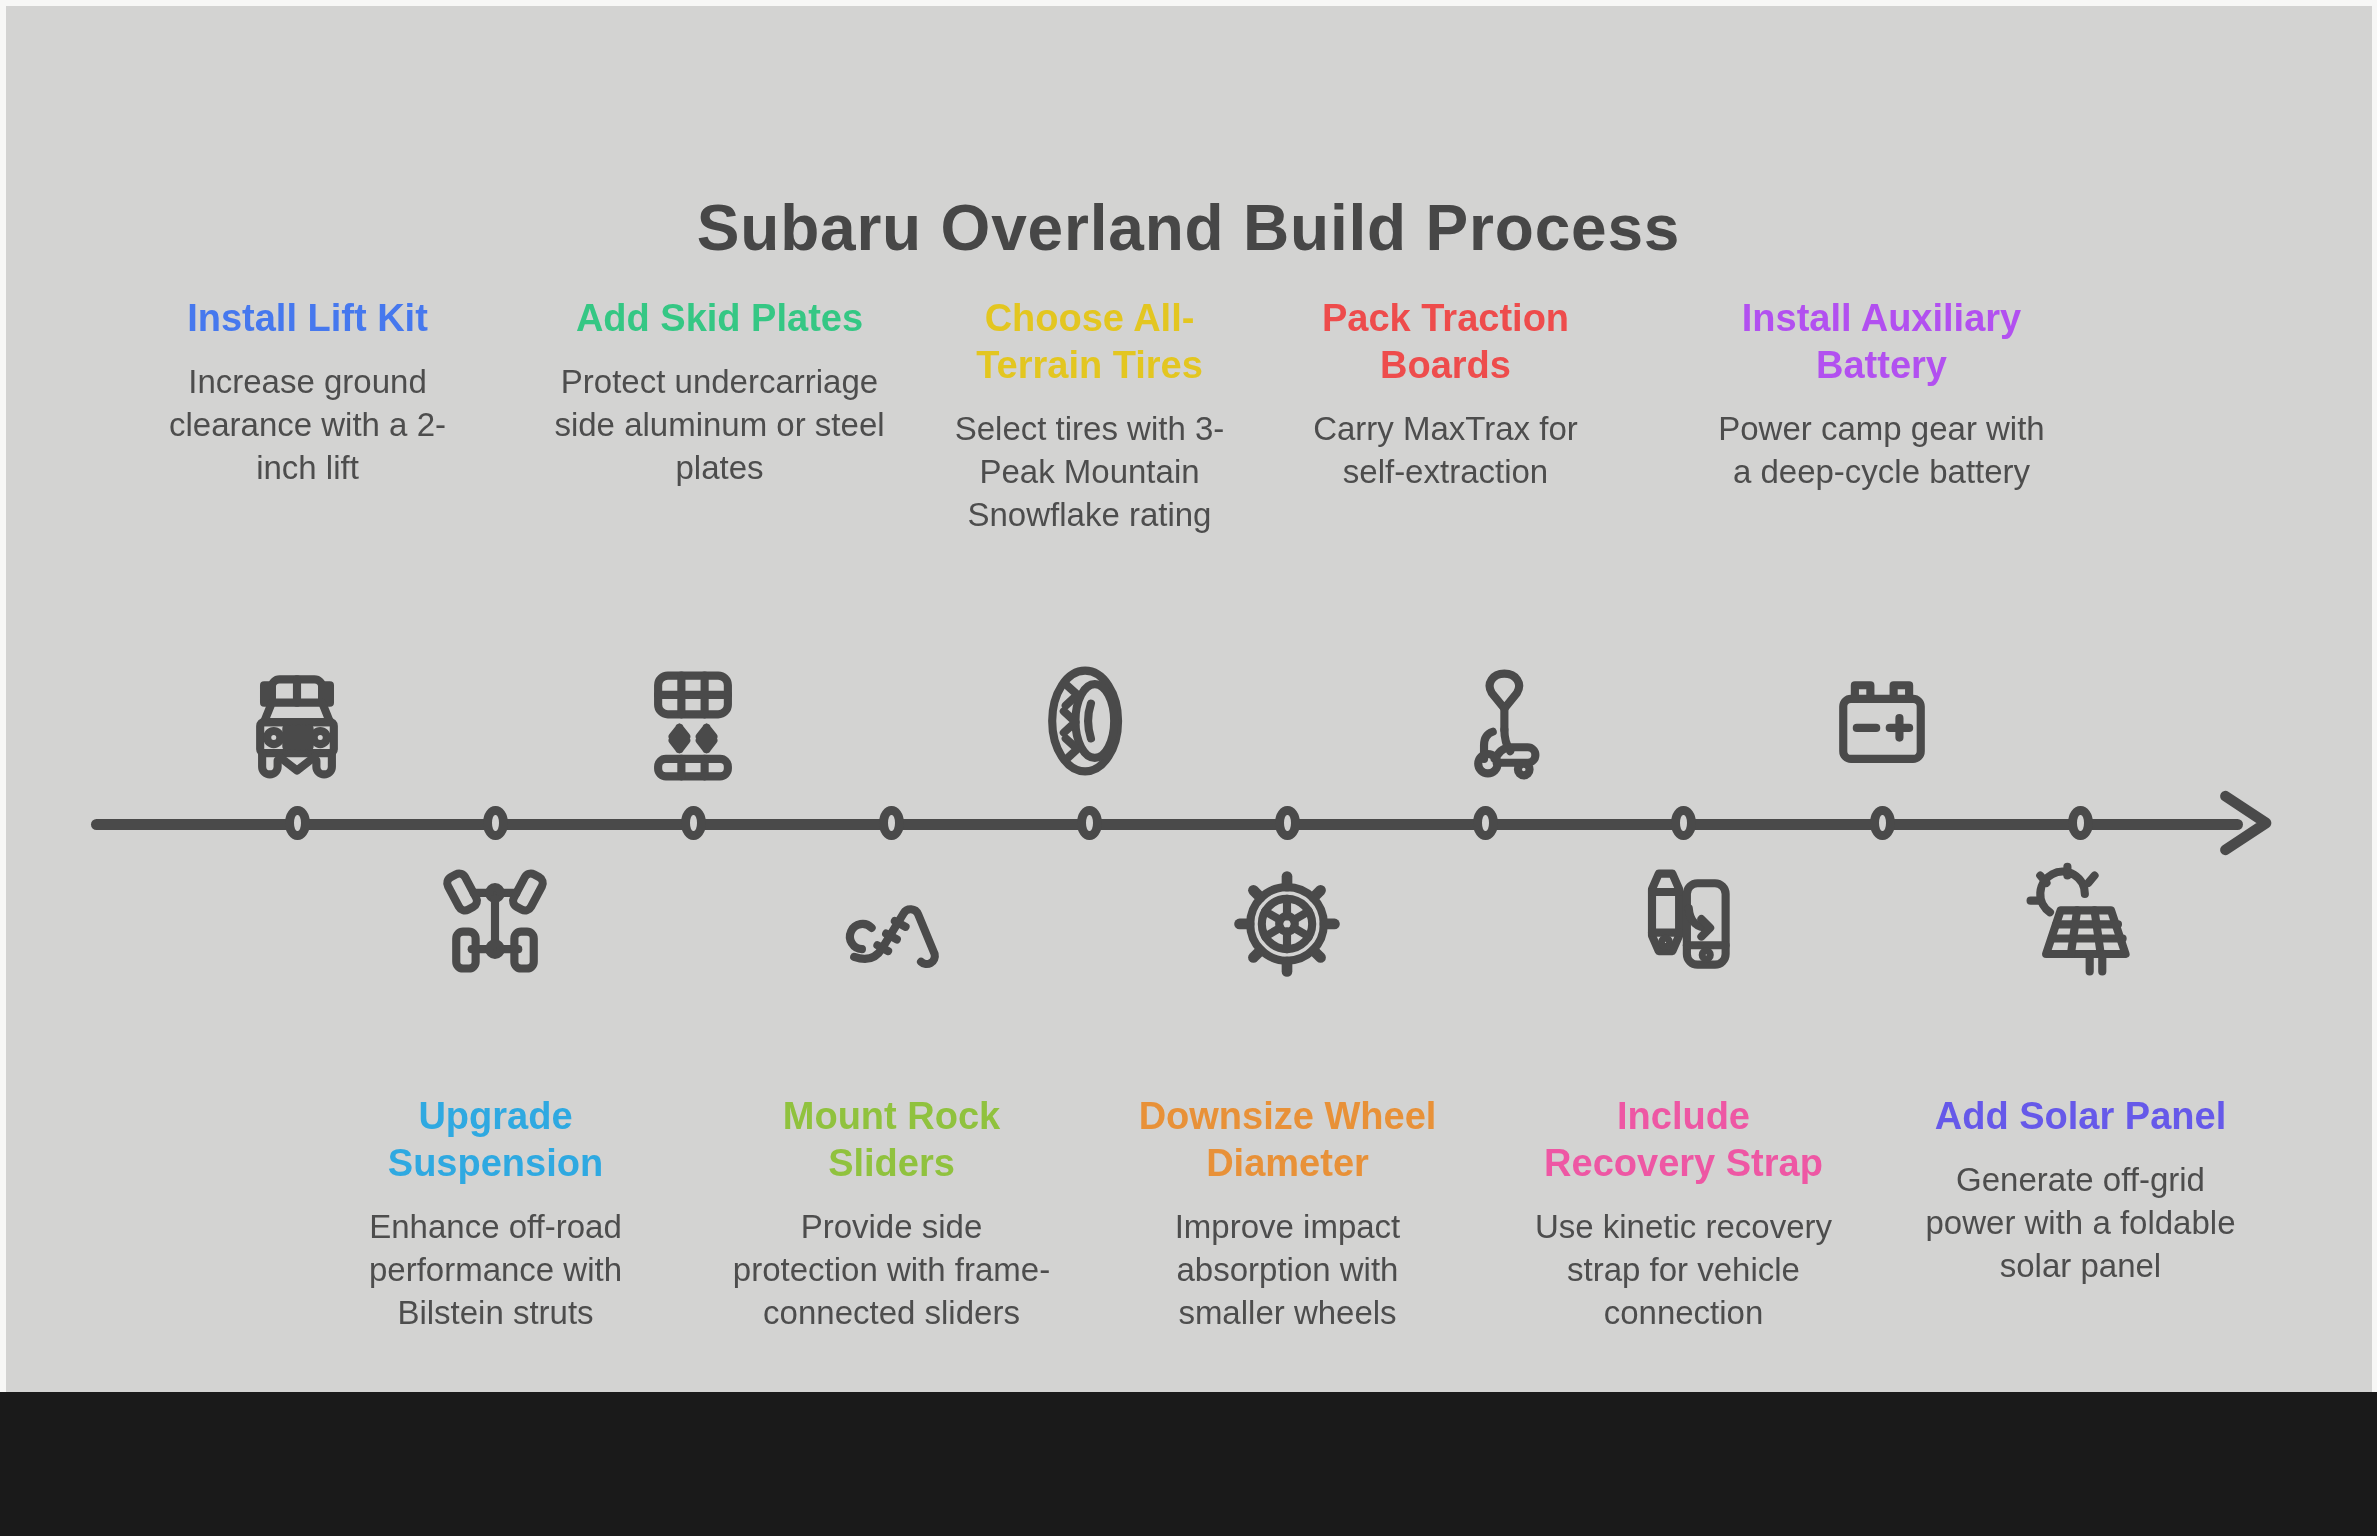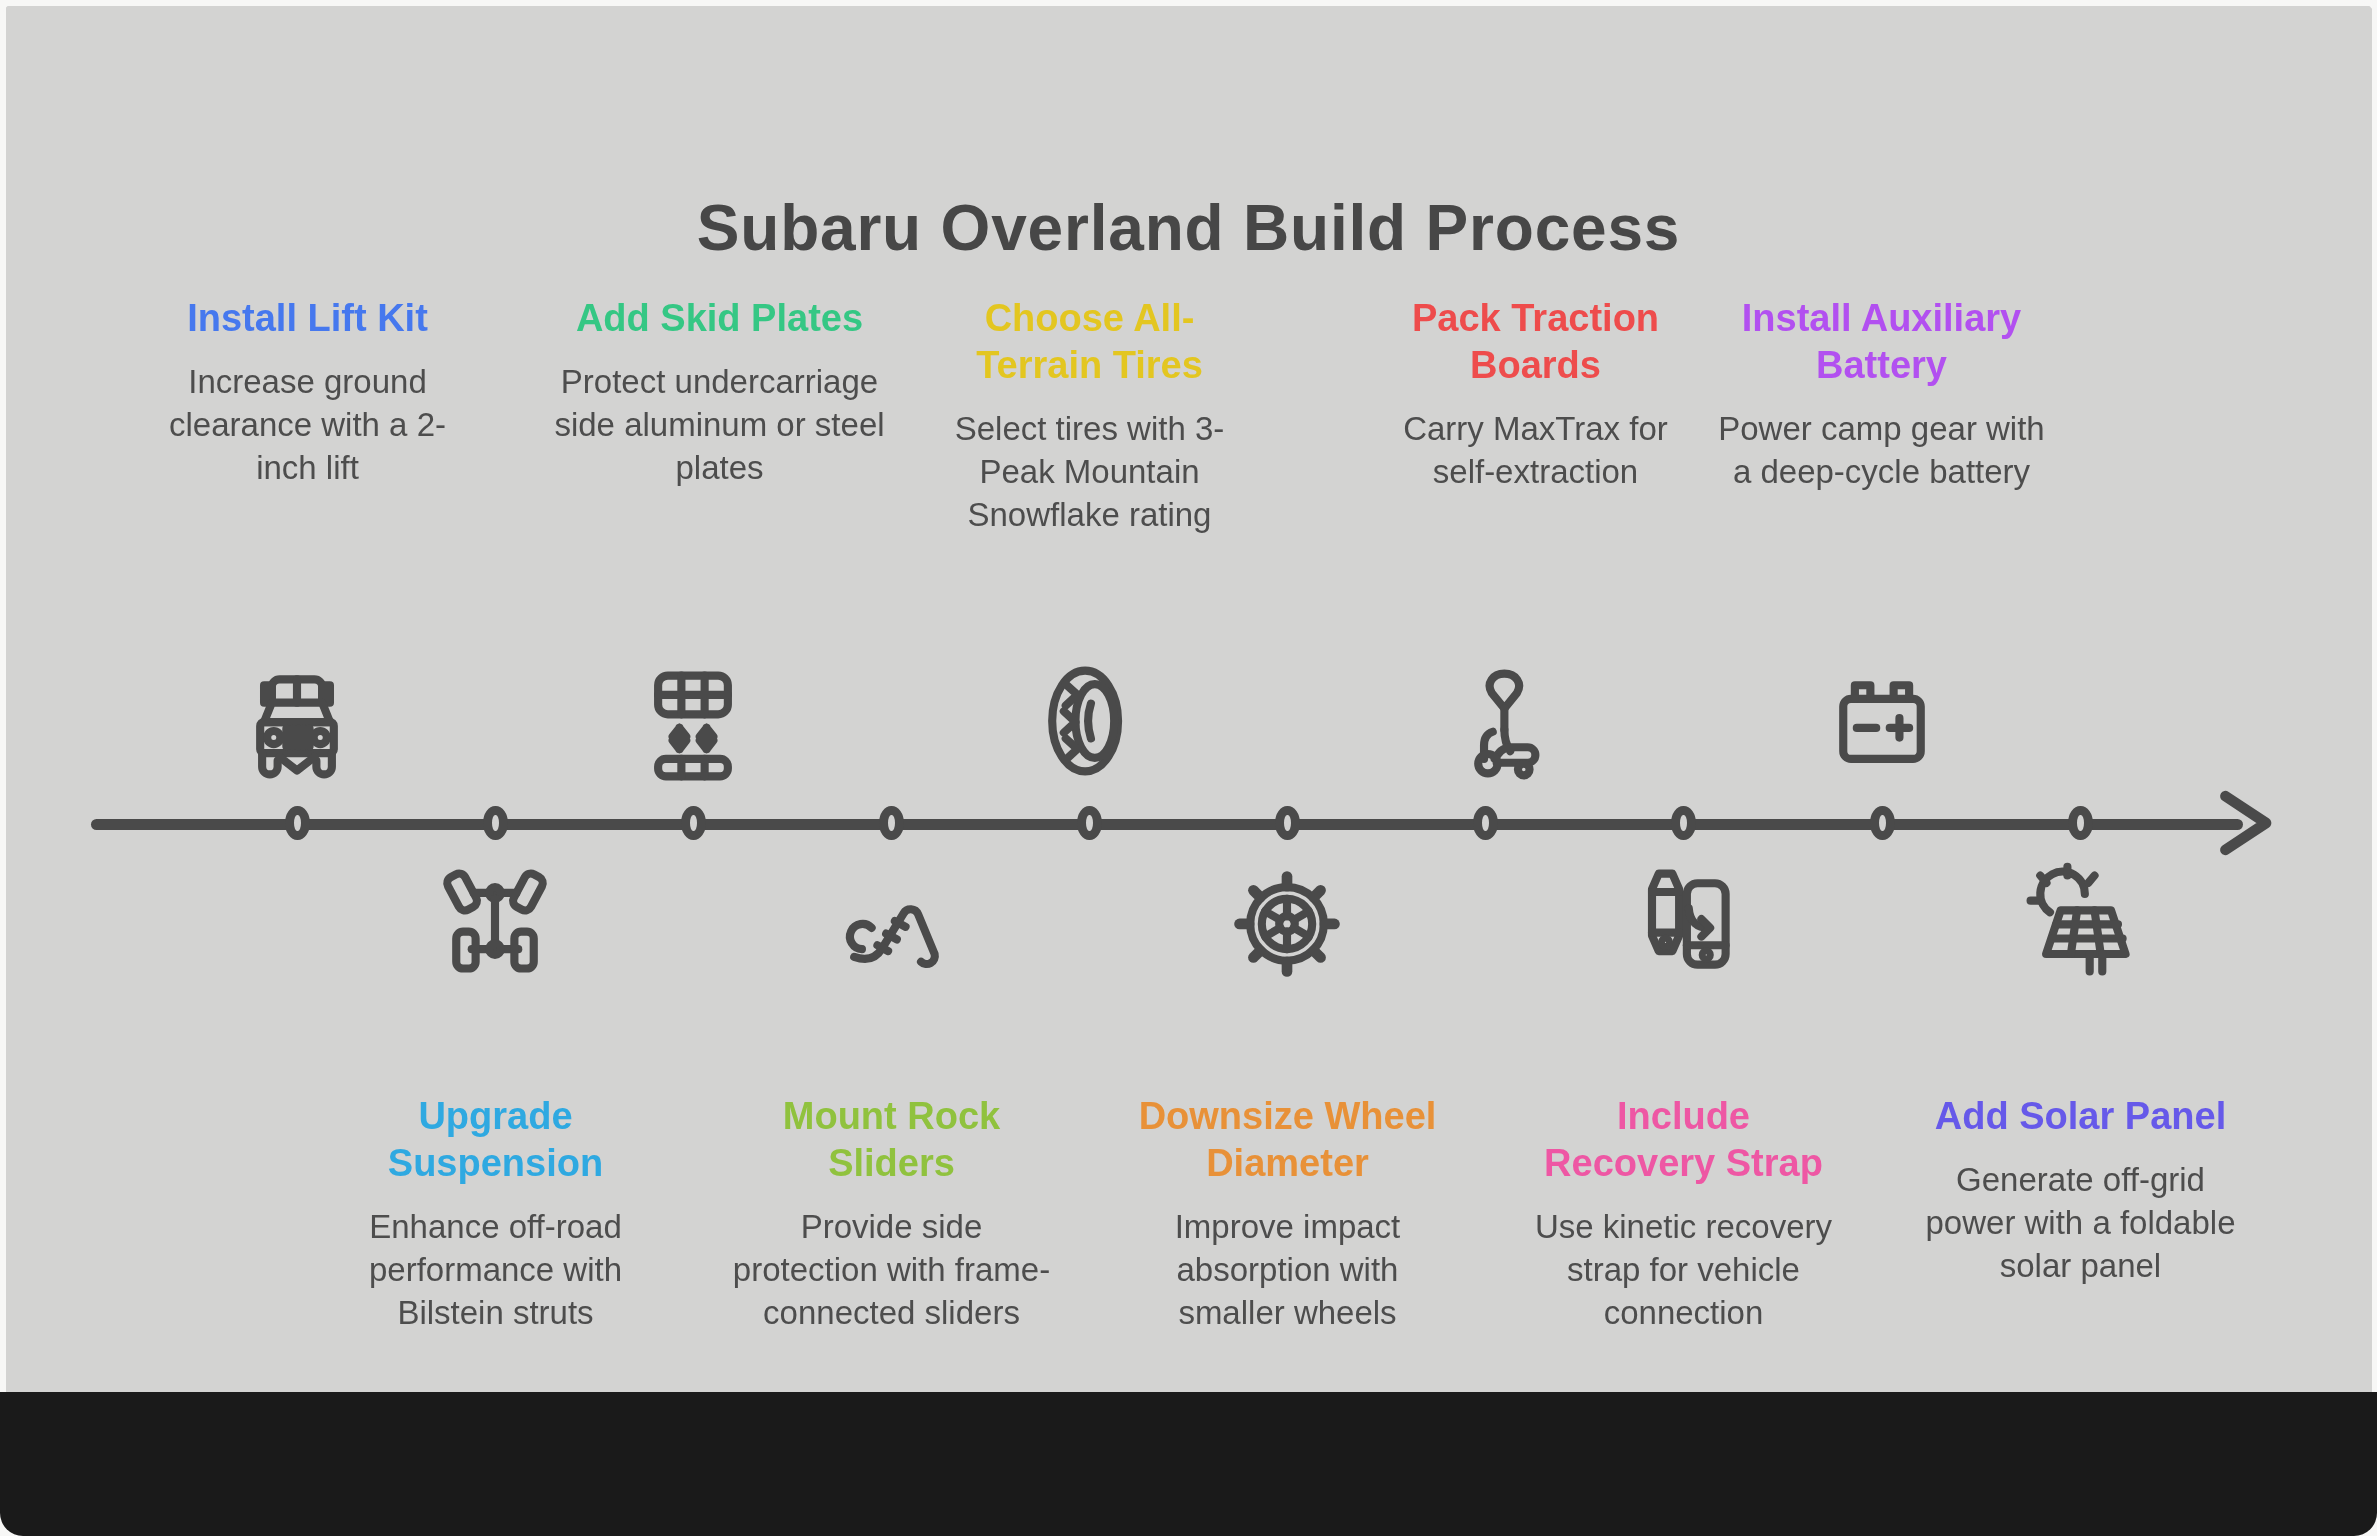--- a/index.html
+++ b/index.html
@@ -1,17 +1,17 @@
 <!DOCTYPE html>
 <html style="font-size:13px"><head>
 <meta charset="utf-8">
 <style>
   html,body{margin:0;padding:0;background:#f7f7f6;}
   .stage{position:relative;width:2377px;height:1536px;background:#f7f7f6;overflow:hidden;
-         font-family:"Liberation Sans", sans-serif;border-radius:23px;}
+         font-family:"Liberation Sans", sans-serif;}
   .slide{position:absolute;left:5.7px;top:5.7px;width:2366px;height:1386px;background:#d3d3d2;}
   .footer-band{position:absolute;left:0;top:1392px;width:2377px;height:144px;background:#1a1a1a;}
   .main-title{position:absolute;left:0;top:148px;width:2377px;text-align:center;
               font-size:64px;font-weight:bold;color:#474747;letter-spacing:0.8px;}
   .step-col{position:absolute;width:359px;display:flex;flex-direction:column;align-items:center;}
   .step-col.top{top:295px;height:285px;justify-content:flex-start;}
   .step-col.bottom{top:1093px;}
   .step-title{font-size:38px;line-height:47px;font-weight:bold;text-align:center;max-width:303px;margin:0 auto 18px;}
   .step-desc{font-size:33px;line-height:43px;color:#4d4d4d;text-align:center;max-width:333px;margin:0 auto;}
   .icon-box{position:absolute;width:130px;height:130px;display:flex;align-items:center;justify-content:center;}
@@ -37,21 +37,21 @@
     <div class="step-desc">Increase ground clearance with a 2-inch lift</div>
   </div>
   <div class="step-col top" style="left:540px">
     <div class="step-title" style="color: rgb(53, 199, 132);">Add Skid Plates</div>
     <div class="step-desc">Protect undercarriage side aluminum or steel plates</div>
   </div>
   <div class="step-col top" style="left:910px">
     <div class="step-title" style="color: rgb(227, 198, 32);">Choose All-Terrain Tires</div>
     <div class="step-desc">Select tires with 3-Peak Mountain Snowflake rating</div>
   </div>
-  <div class="step-col top" style="left:1356px">
+  <div class="step-col top" style="left:1266px">
     <div class="step-title" style="color: rgb(238, 76, 76);">Pack Traction Boards</div>
     <div class="step-desc">Carry MaxTrax for self-extraction</div>
   </div>
   <div class="step-col top" style="left:1702px">
     <div class="step-title" style="color: rgb(178, 80, 240);">Install Auxiliary Battery</div>
     <div class="step-desc">Power camp gear with a deep-cycle battery</div>
   </div>
 
   <div class="step-col bottom" style="left:316px">
     <div class="step-title" style="color: rgb(47, 169, 225);">Upgrade Suspension</div>

